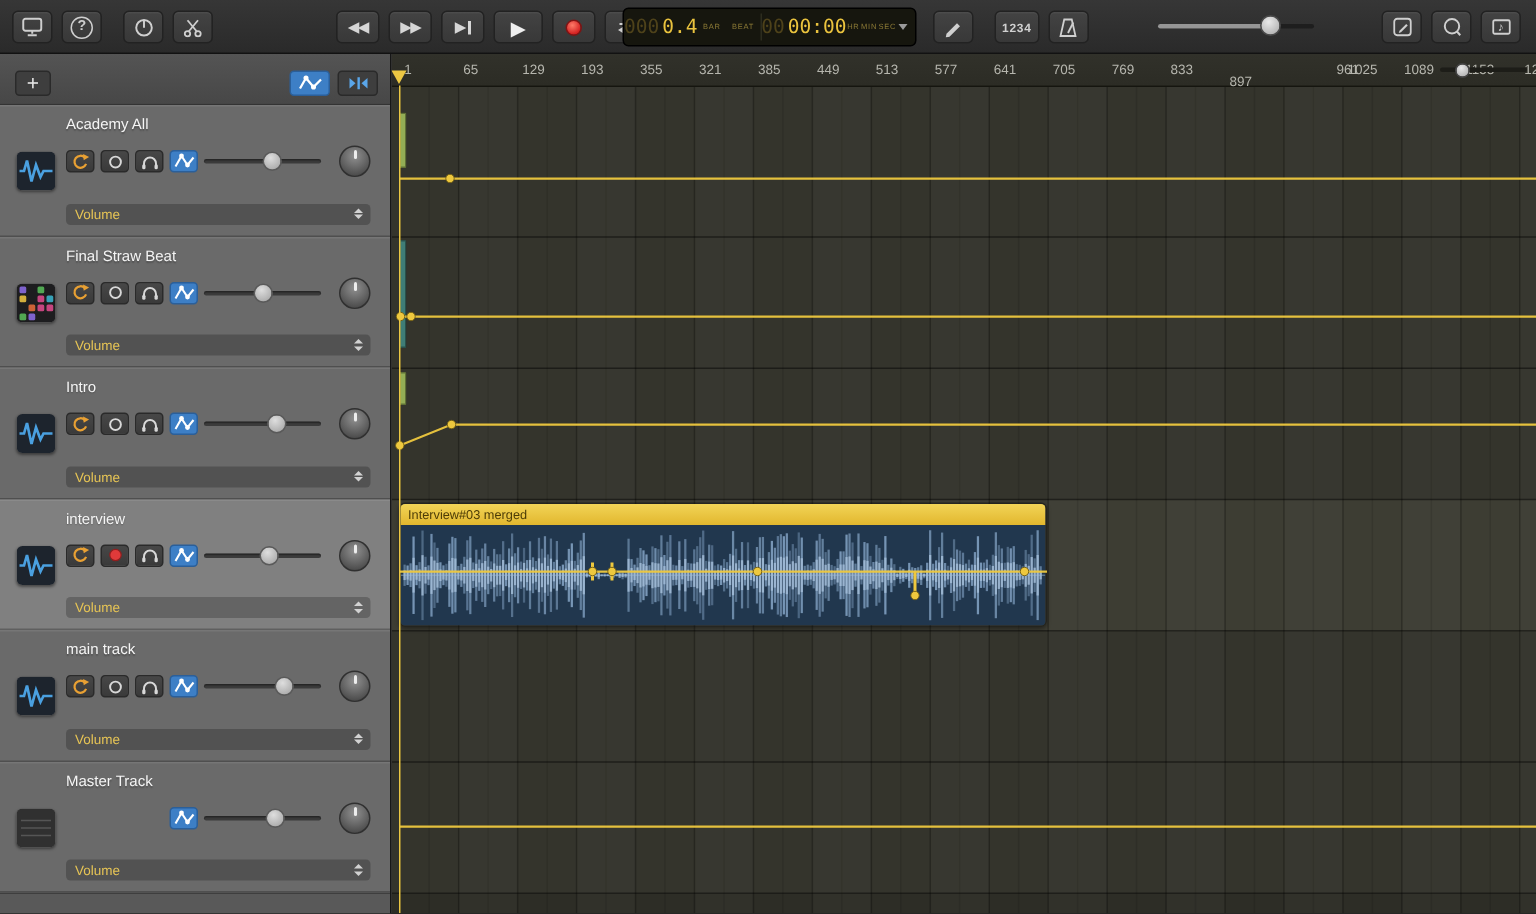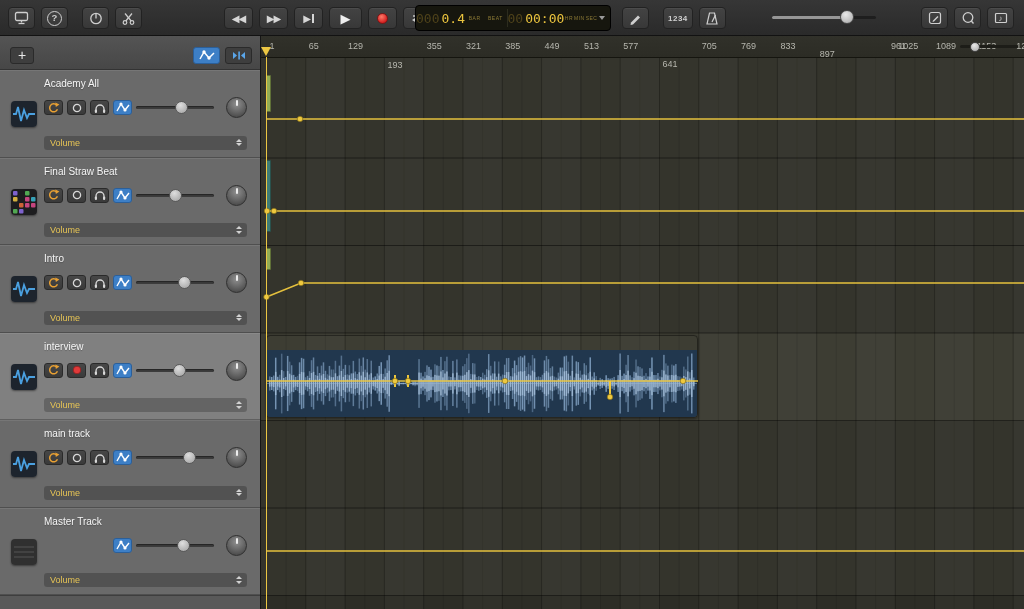--- a/index.html
+++ b/index.html
@@ -565,20 +565,21 @@
         <line x1="0" y1="384.5" x2="763" y2="384.5" stroke="rgba(0,0,0,0.45)" stroke-width="1"></line>
         <line x1="0" y1="472" x2="763" y2="472" stroke="rgba(0,0,0,0.45)" stroke-width="1"></line>
         <line x1="0" y1="559.5" x2="763" y2="559.5" stroke="rgba(0,0,0,0.45)" stroke-width="1"></line>
       </svg>
     <div id="stubs">
         <div class="stub" style="top: 39px; height: 37px; background: rgb(147, 173, 85);"></div>
         <div class="stub" style="top: 124px; height: 72px; background: rgb(63, 125, 118);"></div>
         <div class="stub" style="top: 212px; height: 22px; background: rgb(147, 173, 85);"></div>
       </div>
     <div class="region">
+      <div class="region-h">Interview#03 merged</div>
       <div class="region-b">
           <svg id="wave" viewBox="0 0 432 69" preserveAspectRatio="none">
             <rect x="0" y="34" width="432" height="1" fill="rgba(160,185,210,0.5)"></rect>
             <rect x="2" y="27.2" width="1.5" height="14.6" fill="#7d9cbd" opacity="0.60"></rect>
             <rect x="2" y="31.2" width="1.5" height="6.6" fill="#a3bdd8" opacity="0.85"></rect>
             <rect x="4" y="27.8" width="1.5" height="13.4" fill="#7d9cbd" opacity="0.94"></rect>
             <rect x="4" y="31.5" width="1.5" height="6.0" fill="#a3bdd8" opacity="0.85"></rect>
             <rect x="6" y="26.3" width="1.5" height="16.3" fill="#7d9cbd" opacity="0.71"></rect>
             <rect x="6" y="30.8" width="1.5" height="7.4" fill="#a3bdd8" opacity="0.85"></rect>
             <rect x="8" y="7.9" width="1.5" height="53.2" fill="#7d9cbd" opacity="0.91"></rect>
@@ -1024,28 +1025,28 @@
         <circle cx="244" cy="345" r="2.8" fill="#eec83e" stroke="#6d5a12" stroke-width="0.6"></circle>
         <circle cx="422" cy="345" r="2.8" fill="#eec83e" stroke="#6d5a12" stroke-width="0.6"></circle>
         <circle cx="349" cy="361" r="2.8" fill="#eec83e" stroke="#6d5a12" stroke-width="0.6"></circle>
         <polyline points="5.5,515 763,515" fill="none" stroke="#eec83e" stroke-width="1.5" opacity="0.95"></polyline>
       </svg>
     <div class="ruler">
       <div id="rlabs">
           <span class="rlab" style="left: 8.5px;">1</span>
           <span class="rlab" style="left: 47.8px;">65</span>
           <span class="rlab" style="left: 87.1px;">129</span>
-          <span class="rlab" style="left: 126.4px; margin-top: 19px;">193</span>
+          <span class="rlab" style="left: 126.4px;">193</span>
           <span class="rlab" style="left: 165.7px;">355</span>
           <span class="rlab" style="left: 205px;">321</span>
           <span class="rlab" style="left: 244.3px;">385</span>
           <span class="rlab" style="left: 283.6px;">449</span>
           <span class="rlab" style="left: 322.9px;">513</span>
           <span class="rlab" style="left: 362.2px;">577</span>
-          <span class="rlab" style="left: 401.5px; margin-top: 18px;">641</span>
+          <span class="rlab" style="left: 401.5px;">641</span>
           <span class="rlab" style="left: 440.8px;">705</span>
           <span class="rlab" style="left: 480.1px;">769</span>
           <span class="rlab" style="left: 519.4px;">833</span>
           <span class="rlab" style="left: 558.7px; margin-top: 8px;">897</span>
           <span class="rlab" style="left: 630px;">961</span>
           <span class="rlab" style="left: 637.3px;">1025</span>
           <span class="rlab" style="left: 675px;">1089</span>
           <span class="rlab" style="left: 715.9px;">1153</span>
           <span class="rlab" style="left: 755.2px;">1217</span>
         </div>

